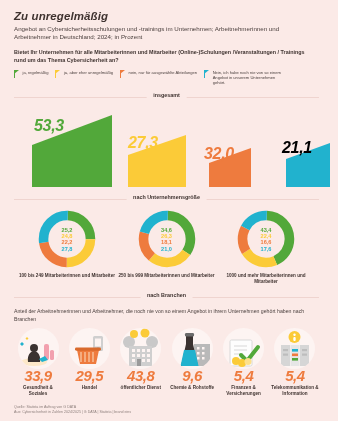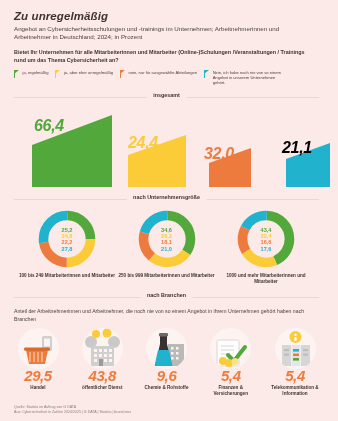--- a/index.html
+++ b/index.html
@@ -126,28 +126,28 @@
     <div class="lbl">insgesamt</div>
   </div>
 
   <div class="bars">
 
     <div class="bar" style="left:18px;">
       <svg width="80" height="72" viewBox="0 0 80 72">
           <polygon points="0,30 80,0 80,72 0,72" fill="#52A83A"></polygon>
         </svg>
     </div>
-    <div class="barval" style="left:20px;top:14px;color:#52A83A">66,4</div>
+    <div class="barval" style="left:20px;top:14px;color:#52A83A">53,3</div>
 
     <div class="bar" style="left:114px;">
       <svg width="58" height="52" viewBox="0 0 58 52">
           <polygon points="0,20 58,0 58,52 0,52" fill="#FBCB38"></polygon>
         </svg>
     </div>
-    <div class="barval" style="left:114px;top:31px;color:#FBCB38">24,4</div>
+    <div class="barval" style="left:114px;top:31px;color:#FBCB38">27,3</div>
 
     <div class="bar" style="left:195px;">
       <svg width="42" height="39" viewBox="0 0 42 39">
           <polygon points="0,15 42,0 42,39 0,39" fill="#EE7B3E"></polygon>
         </svg>
     </div>
     <div class="barval" style="left:190px;top:42px;color:#EE7B3E">32,0</div>
 
     <div class="bar" style="left:272px;">
       <svg width="44" height="44" viewBox="0 0 44 44">
@@ -222,20 +222,36 @@
 
   <div class="divider">
     <div class="line"></div>
     <div class="lbl">nach Branchen</div>
   </div>
 
   <div class="branchintro">Anteil der Arbeitnehmerinnen und Arbeitnehmer, die noch nie von so einem Angebot in ihrem Unternehmen gehört haben nach Branchen</div>
 
   <div class="branches">
 
+    <div class="bcell">
+      <div class="bicon">
+        <svg width="41" height="41" viewBox="0 0 41 41">
+          <ellipse cx="16" cy="34" rx="13" ry="4" fill="#fde8c9"></ellipse>
+          <path d="M10 34c-1-6 2-11 6-11s7 5 6 11z" fill="#3a3230"></path>
+          <circle cx="16" cy="20" r="4" fill="#3a3230"></circle>
+          <rect x="26" y="16" width="5" height="16" rx="2" fill="#f2a0ae"></rect>
+          <rect x="32" y="22" width="4" height="10" rx="1.6" fill="#f2a0ae"></rect>
+          <path d="M21 31l6-3 3 4-6 2z" fill="#21B2CE"></path>
+          <path d="M4 14l2 2-2 2-2-2z" fill="#21B2CE"></path>
+          <path d="M9 9l1.5 1.5L9 12l-1.5-1.5z" fill="#FBCB38"></path>
+        </svg>
+      </div>
+      <div class="bval">33,9</div>
+      <div class="blbl">Gesundheit &amp; Soziales</div>
+    </div>
 
     <div class="bcell">
       <div class="bicon">
         <svg width="41" height="41" viewBox="0 0 41 41">
           <rect x="24" y="8" width="10" height="15" rx="1.5" fill="#cfcfcf"></rect>
           <rect x="26" y="10.5" width="6" height="8" fill="#fdf4f2"></rect>
           <circle cx="29" cy="20.5" r="1" fill="#8d8d8d"></circle>
           <path d="M8 22h22l-3 14H11z" fill="#EE7B3E"></path>
           <rect x="6" y="19.5" width="26" height="3.2" rx="1.4" fill="#d96a2c"></rect>
           <g stroke="#fbd7b8" stroke-width="1.1">

